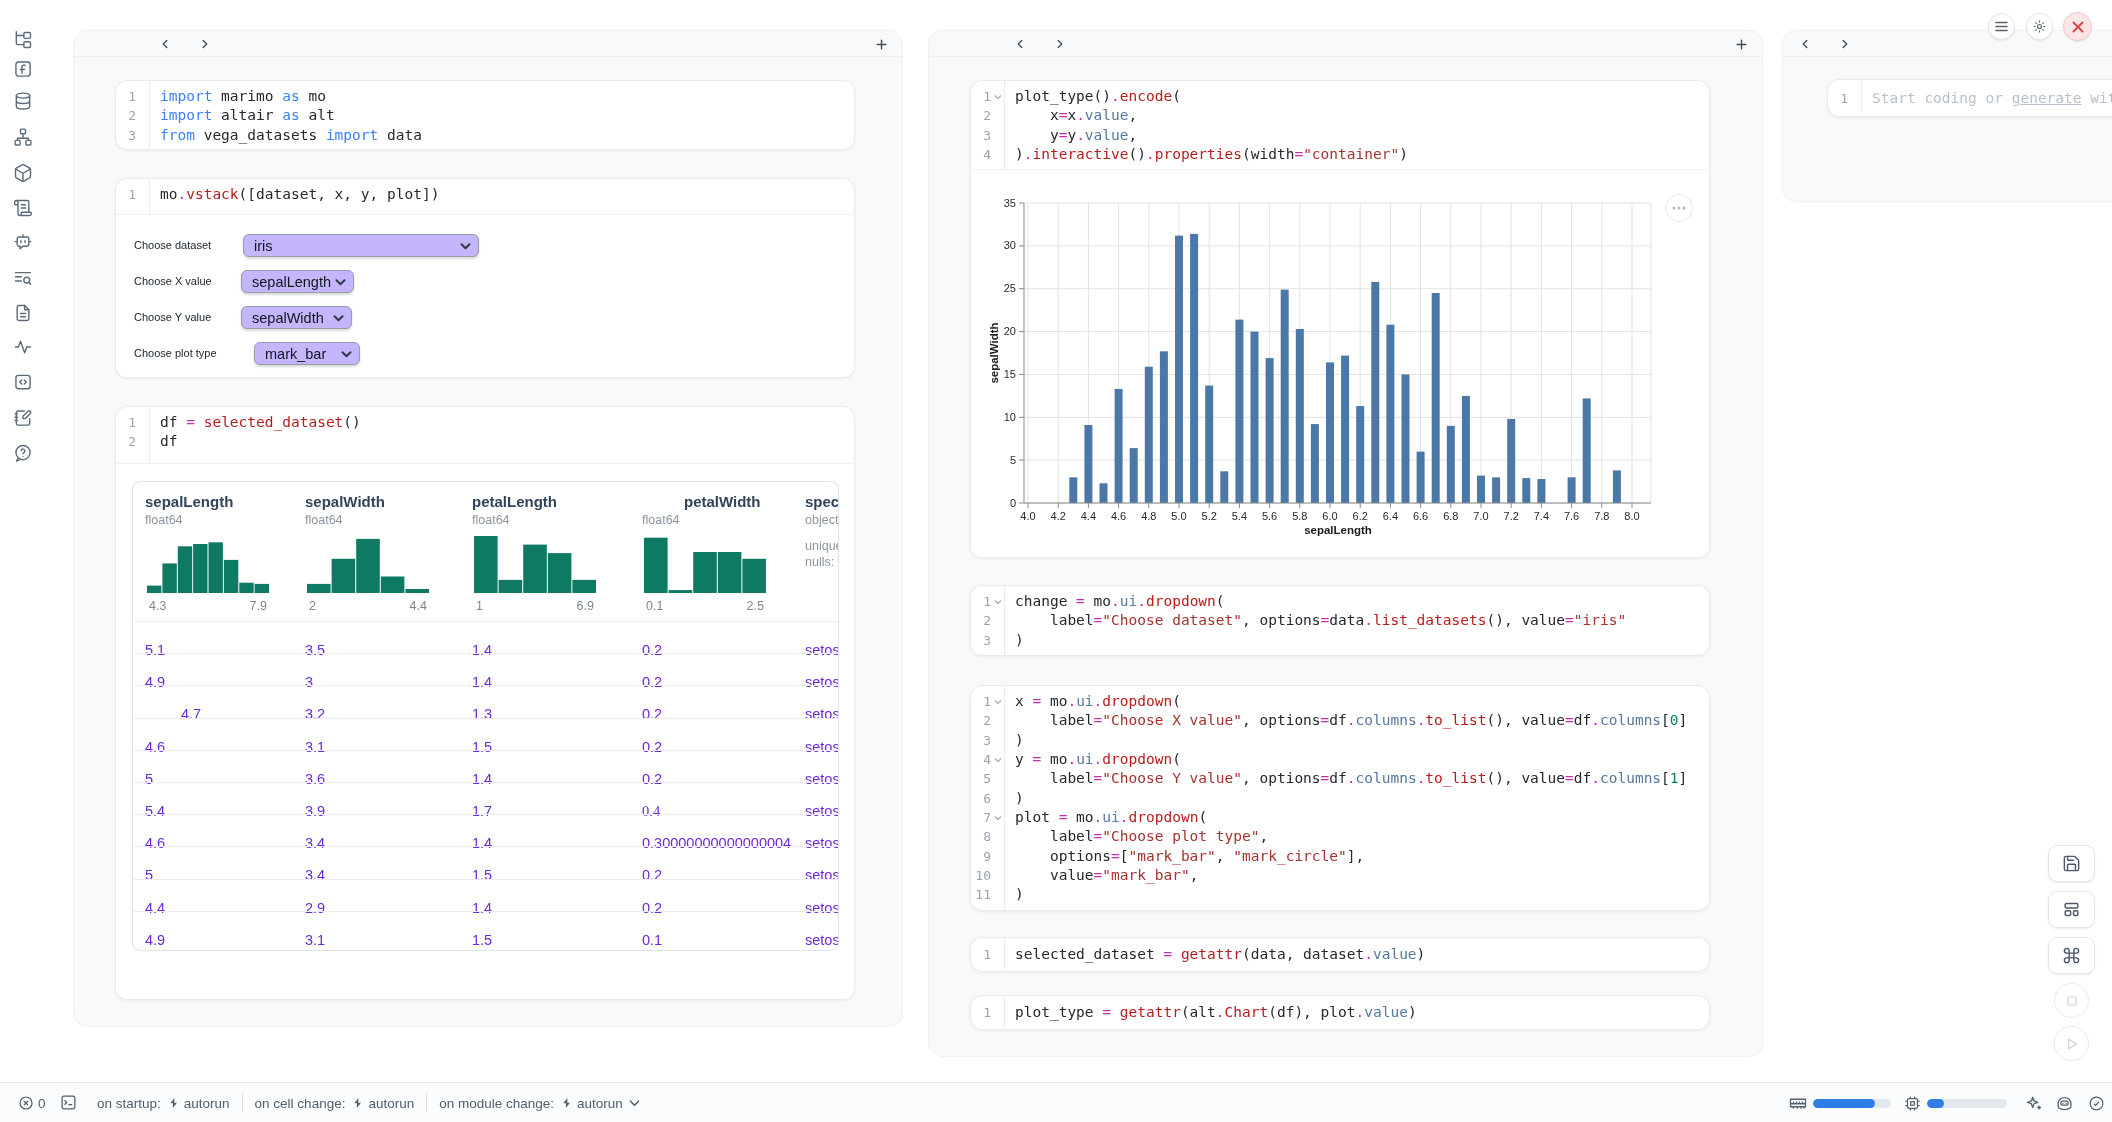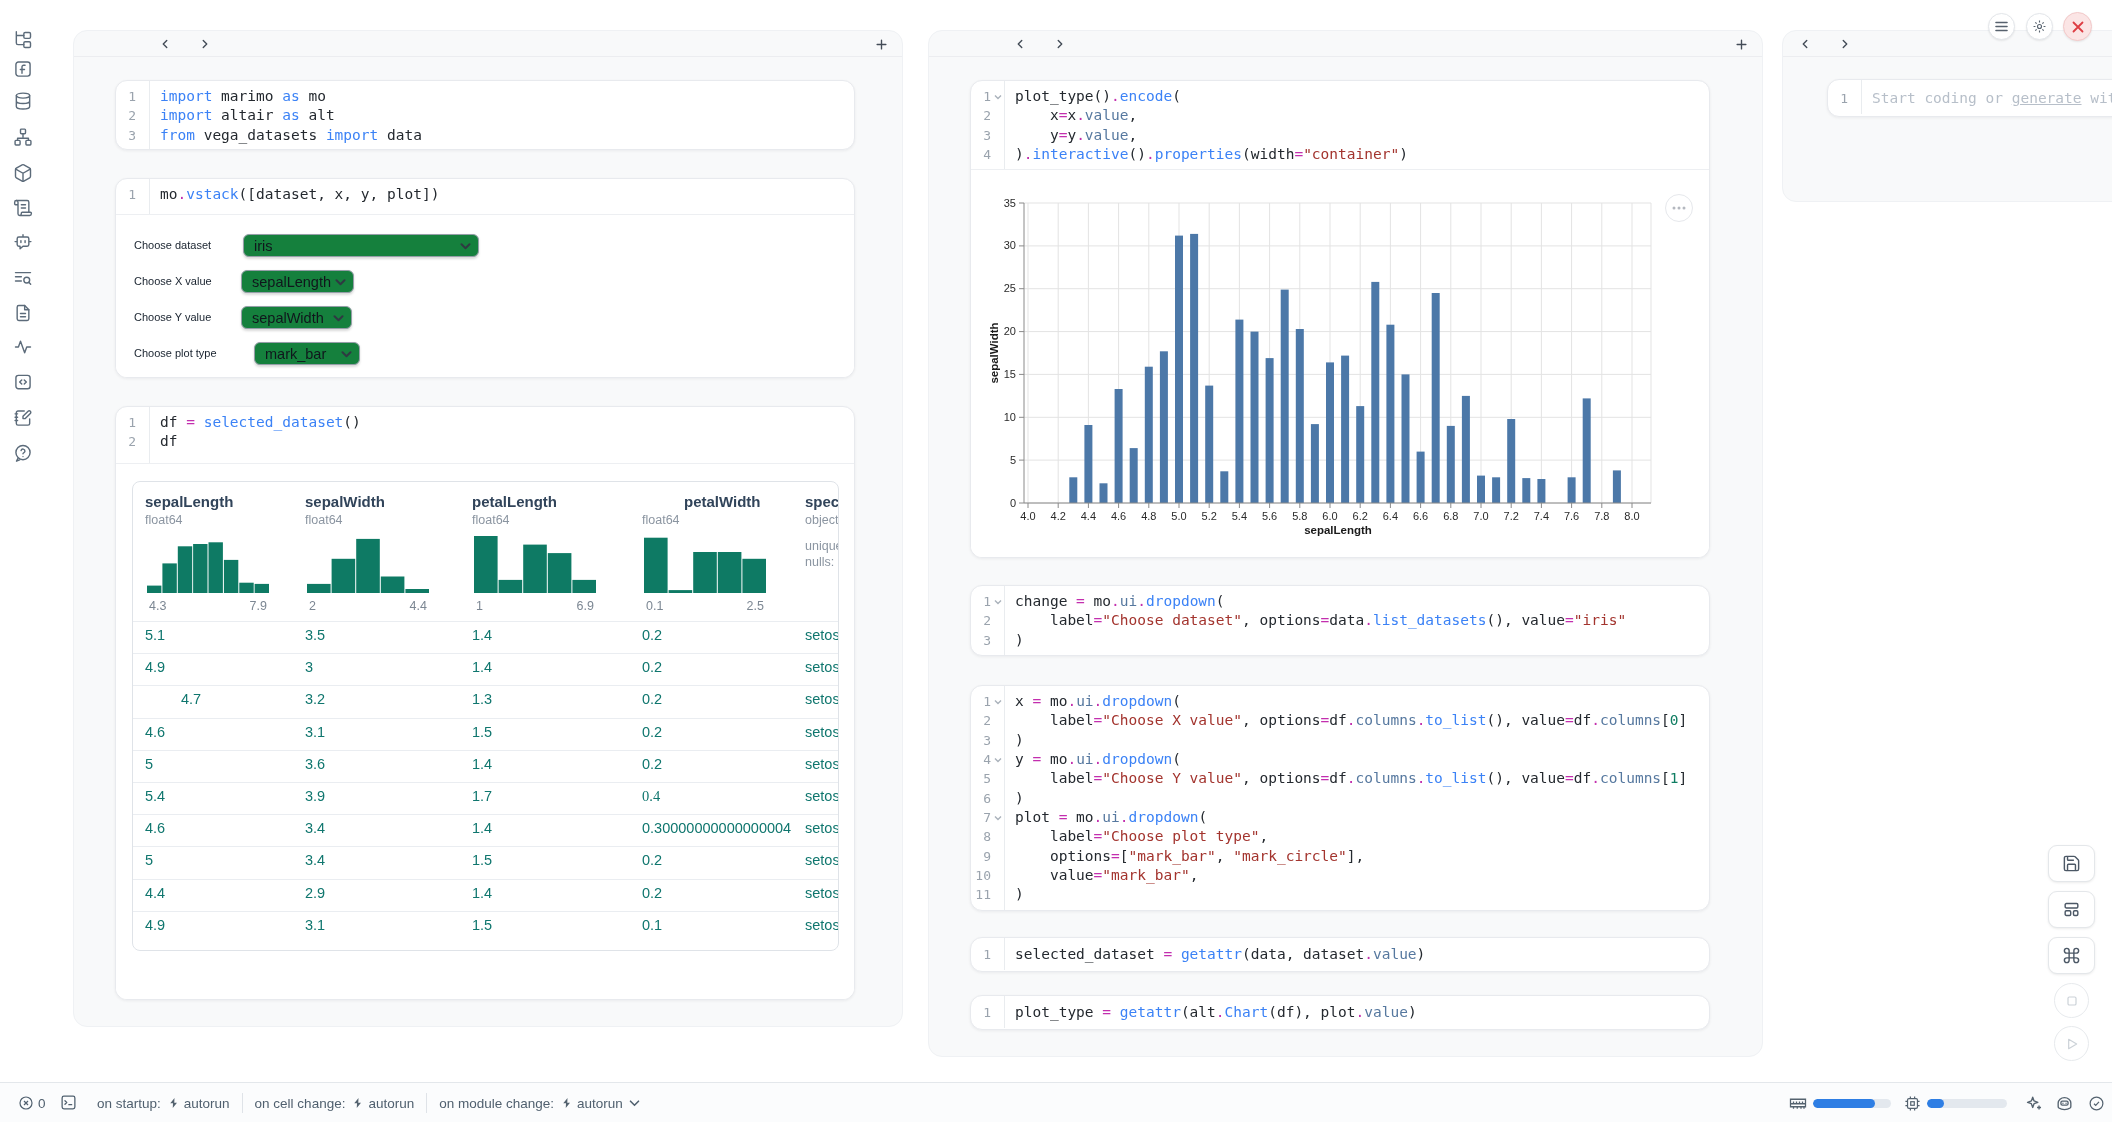--- a/index.html
+++ b/index.html
@@ -11,35 +11,35 @@
 .cell { position:absolute; background:#fff; border:1px solid #e8eaee; border-radius:12px; box-shadow:0 1px 3px rgba(20,24,32,.06); overflow:hidden; }
 .code { position:relative; padding:6px 0; }
 .gutline { position:absolute; left:33px; top:0; bottom:0; width:1px; background:#e9ecef; }
 .cline { display:flex; height:19.33px; line-height:19.33px; font-family:"DejaVu Sans Mono",monospace; font-size:14.5px; white-space:pre; }
 .lnum { width:20px; text-align:right; color:#9aa3ad; font-size:13px; flex:none; }
 .fold { width:13px; flex:none; text-align:center; line-height:19.33px; }
 .fold svg { vertical-align:middle; }
 .ltext { padding-left:11px; color:#24292f; }
 .tk-kw { color:#3b82f6; }
 .tk-op { color:#c32eae; }
-.tk-fn { color:#3b82f6; }
+.tk-fn { color:#b91c1c; }
 .tk-prop { color:#56789f; }
 .tk-str { color:#a3342e; }
 .tk-num { color:#0f7d62; }
 .tk-pl { color:#24292f; }
 .output { position:absolute; left:0; right:0; border-top:1px solid #edeff2; background:#fff; }
 .ctrl-label { position:absolute; font-size:11px; color:#18222e; line-height:23px; }
-.sel { position:absolute; height:23px; border:1px solid #959ea8; border-radius:6px; background:#15803d; box-shadow:0 1.5px 2.5px rgba(0,0,0,.15); font-size:14.5px; color:#10161c; padding:0 24px 0 10px; display:flex; align-items:center; }
+.sel { position:absolute; height:23px; border:1px solid #959ea8; border-radius:6px; background:#c4b5fd; box-shadow:0 1.5px 2.5px rgba(0,0,0,.15); font-size:14.5px; color:#10161c; padding:0 24px 0 10px; display:flex; align-items:center; }
 .sel svg { position:absolute; right:7px; top:8px; }
 .tablebox { position:absolute; background:#fff; border:1px solid #dfe3e8; border-radius:8px; overflow:hidden; }
 .th-name { position:absolute; font-size:15px; font-weight:bold; color:#31445a; white-space:nowrap; overflow:hidden; }
 .th-dtype { position:absolute; font-size:12.5px; color:#8b95a1; white-space:nowrap; }
 .th-minmax { position:absolute; font-size:12.5px; color:#7c8793; display:flex; justify-content:space-between; }
 .trow { position:absolute; left:0; right:0; border-top:1px solid #eaedf1; }
-.tcell { position:absolute; top:5px; font-size:14.5px; color:#0f766e; white-space:nowrap; }
+.tcell { position:absolute; top:20px; font-size:14.5px; color:#6d28d9; white-space:nowrap; }
 .circle-btn { position:absolute; width:27px; height:27px; border-radius:50%; background:#fff; border:1px solid #e3e6ea; box-shadow:0 1px 2px rgba(0,0,0,.08); display:flex; align-items:center; justify-content:center; }
 .sq-btn { position:absolute; left:2048px; width:47px; height:37px; border-radius:9px; background:#fff; border:1px solid #e4e7ea; box-shadow:0 1px 2.5px rgba(0,0,0,.08); display:flex; align-items:center; justify-content:center; }
 .circ-btn { position:absolute; left:2054px; width:35px; height:35px; border-radius:50%; background:#fff; border:1px solid #e7eaed; display:flex; align-items:center; justify-content:center; }
 #statusbar { position:absolute; left:0; bottom:0; width:2112px; height:40px; background:#fbfcfd; border-top:1px solid #e3e7eb; }
 .sb-left { position:absolute; left:97px; top:0; height:40px; display:flex; align-items:center; font-size:13.5px; color:#50606f; }
 .sb-sep { width:1px; height:20px; background:#dfe3e8; margin:0 12px; }
 .sb-right { position:absolute; left:1789px; top:0; height:40px; display:flex; align-items:center; }
 .pbar { height:9px; border-radius:5px; background:#e3e8ee; overflow:hidden; }
 .pbar > div { height:100%; background:#2e7ee4; border-radius:5px; }
 .sbicon { position:absolute; left:13px; width:20px; height:20px; }

